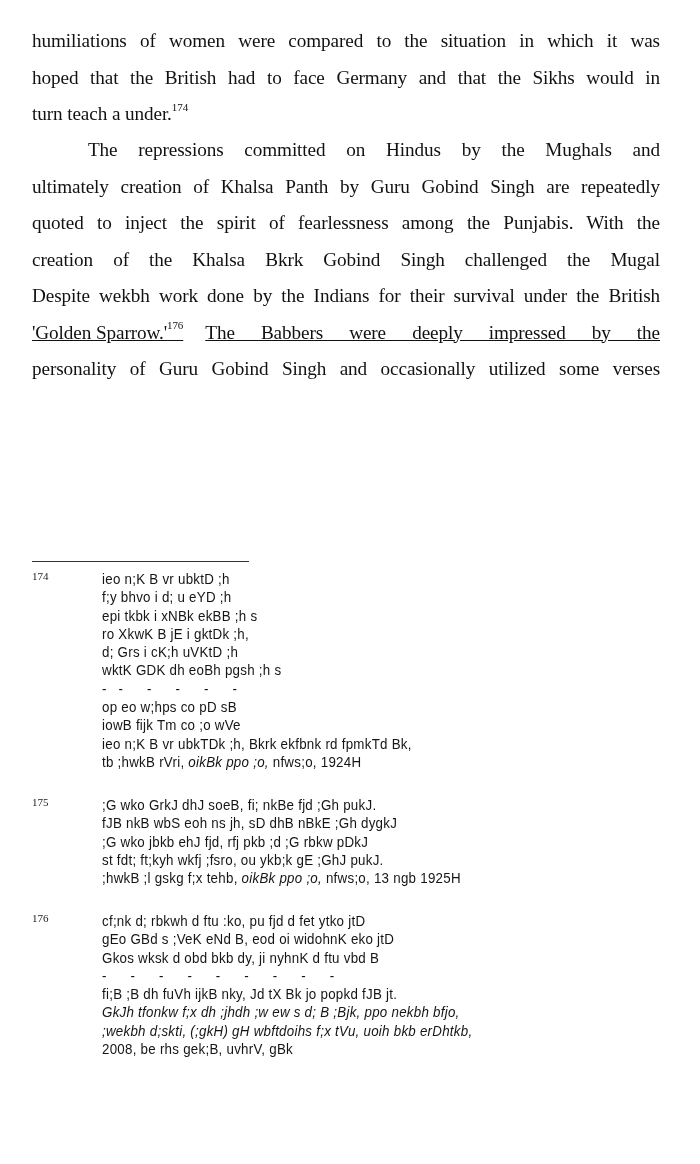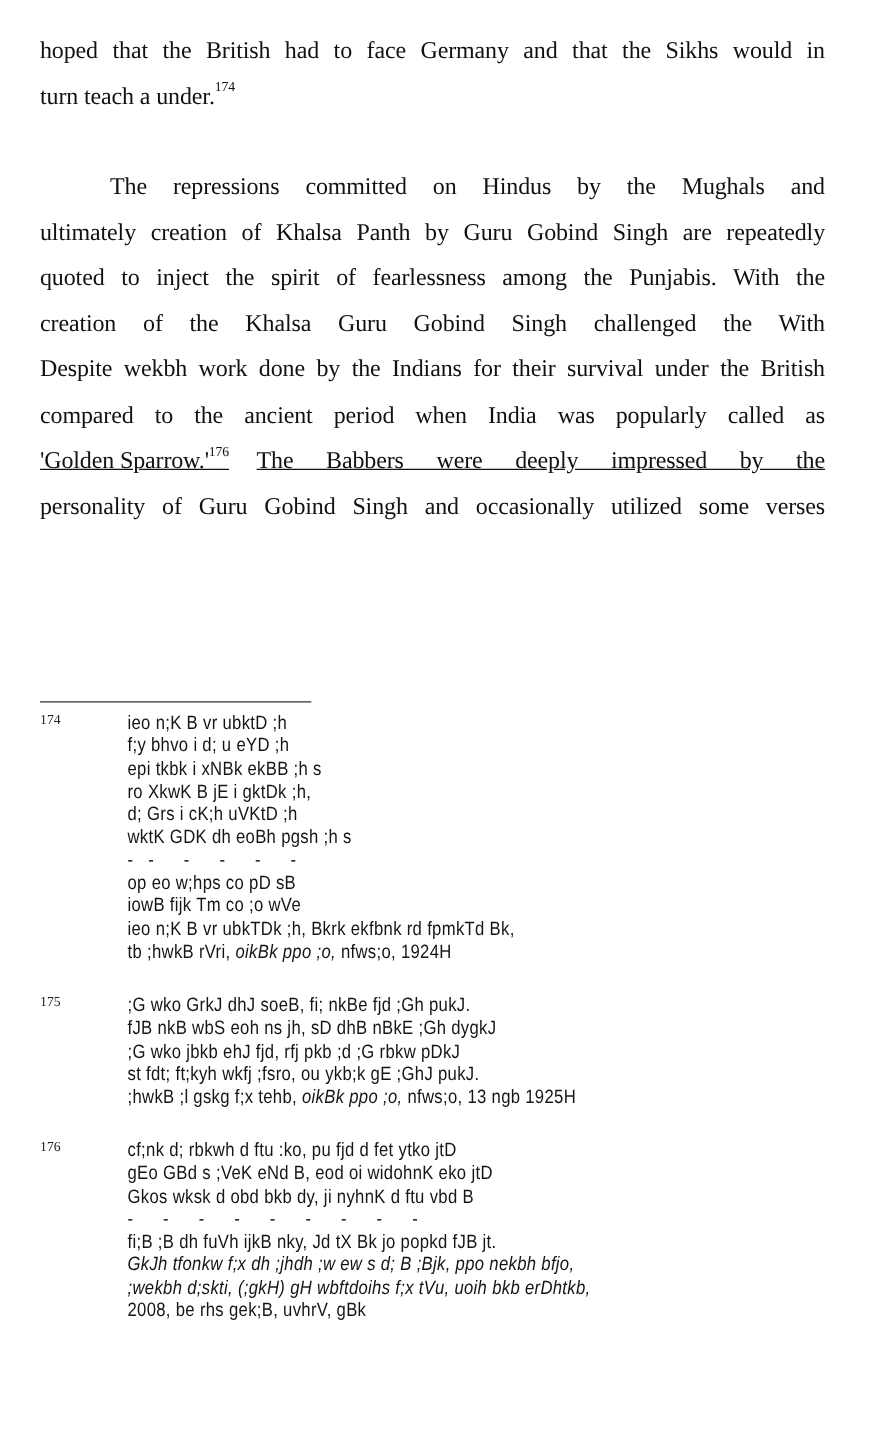--- a/index.html
+++ b/index.html
@@ -111,31 +111,31 @@
     .fn174 { top: 0px; }
     .fn175 { top: 226px; }
     .fn176 { top: 342px; }
   </style>
 </head>
 <body>
 
 <div class="page">
 
   <div class="body-text para1">
+    <span class="line">humiliations of women were compared to the situation in which it was</span>
     <span class="line">hoped that the British had to face Germany and that the Sikhs would in</span>
     <span class="line last"><span>turn  teach a under.</span><span class="sup">174</span></span>
   </div>
 
   <div class="body-text para2">
     <span class="line">The repressions committed on Hindus by the Mughals and</span>
     <span class="line" style="text-indent:0">ultimately creation of Khalsa Panth by Guru Gobind Singh are repeatedly</span>
     <span class="line" style="text-indent:0">quoted to inject the spirit of fearlessness among the Punjabis.  With the</span>
-    <span class="line" style="text-indent:0">creation of the Khalsa Guru Gobind Singh challenged the With</span>
+    <span class="line" style="text-indent:0">creation of the Khalsa Bkrk Gobind Singh challenged the Mugal</span>
     <span class="line" style="text-indent:0">Despite wekbh work done by the Indians for their survival under the British</span>
-    <span class="line" style="text-indent:0">compared to the ancient period when India was popularly called as</span>
     <span class="line" style="text-indent:0; text-align-last:left; display:flex; justify-content:flex-start;text-decoration:underline;">
         <span><span>'Golden Sparrow.'</span><span class="sup">176</span></span>
         <span style="flex:1; margin-left:22px; text-align:justify; text-align-last:justify;">The Babbers were deeply impressed by the</span>
       </span>
     <span class="line" style="text-indent:0">personality of Guru Gobind Singh and occasionally utilized some verses</span>
   </div>
 
 </div>
 
 <div class="separator"></div>

